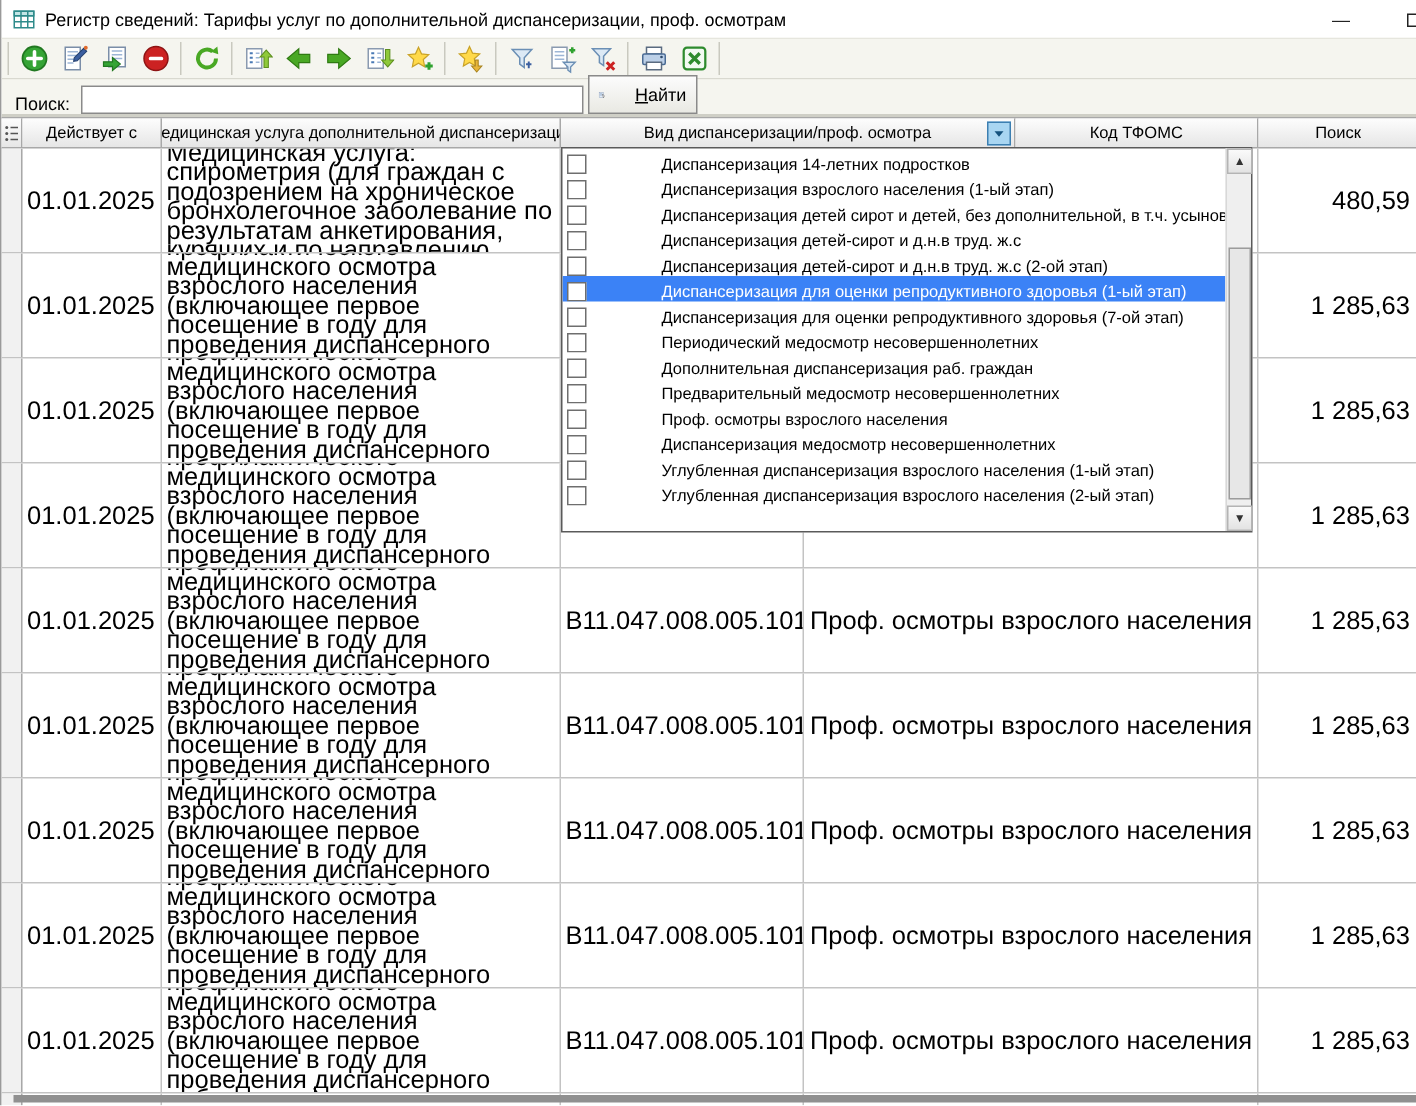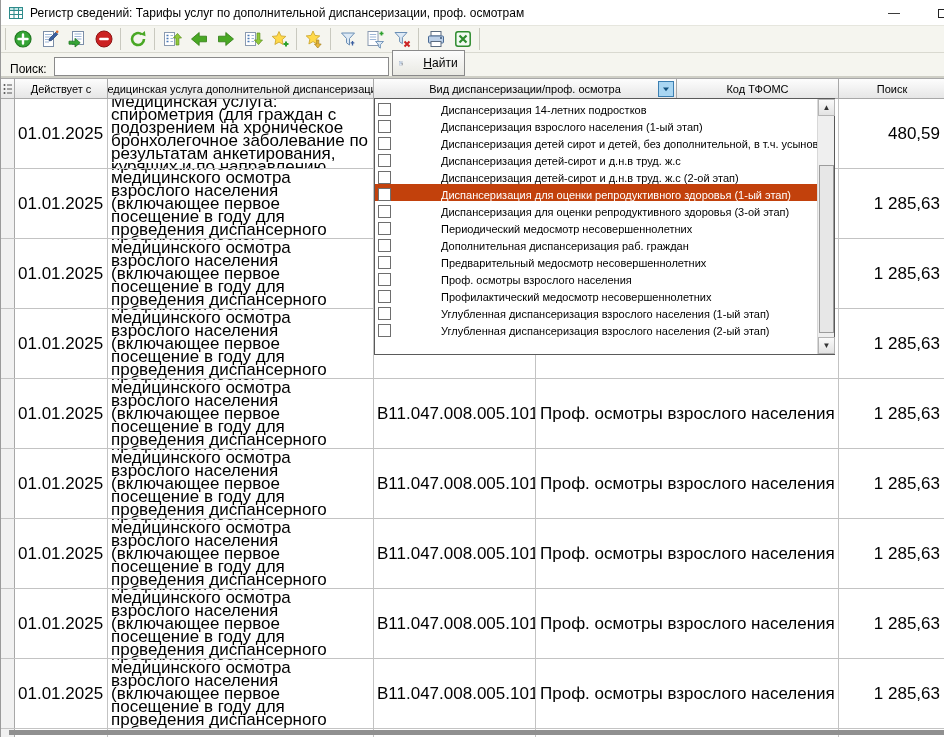--- a/index.html
+++ b/index.html
@@ -47,21 +47,21 @@
   .c-service { width:266px; padding:1px 2px 1px 3px; }
   .c-code { width:162px; padding-left:3px; }
   .c-type { width:303px; padding-left:4px; }
   .c-tariff { width:106px; justify-content:flex-end; padding-right:5px; border-right:0; }
   .hscroll { position:absolute; left:8px; top:730px; width:936px; height:5px; background:#909090; }
   
   .dropdown { position:absolute; left:373px; top:98px; width:461px; height:257px; background:#fff; border:1px solid #5a5a5a; z-index:10; }
   .dd-items { position:absolute; left:0; top:0; width:442px; height:255px; overflow:hidden; }
   .dd-item { height:17px; display:flex; align-items:flex-end; padding-left:3px; font-size:11px; white-space:nowrap; overflow:hidden;gap:44px; }
   .dd-item .chk { width:13px; height:13px; background:#fff; border:1px solid #6e6e6e; margin-right:6px; flex:0 0 auto; }
-  .dd-item.hl { background:#c2410c; color:#fff; }
+  .dd-item.hl { background:#3b82f6; color:#fff; }
   .dd-scroll { position:absolute; right:0; top:0; width:17px; height:255px; background:#efefef; border-left:1px solid #d8d8d8; }
   .dd-arrow { position:absolute; left:0; width:17px; height:17px; background:linear-gradient(#fafafa,#e3e3e3); border:1px solid #b4b4b4; display:flex; align-items:center; justify-content:center; font-size:8px; color:#333; }
   .dd-up { top:0; }
   .dd-down { bottom:0; }
   .dd-thumb { position:absolute; left:1px; top:66px; width:15px; height:168px; background:#e7e7e7; border:1px solid #9c9c9c; }
 </style>
 </head>
 <body>
 
 <div class="window">
@@ -400,41 +400,41 @@
         <div class="dd-item">
           <span class="chk"></span>
           <span>Диспансеризация детей-сирот и д.н.в труд. ж.с (2-ой этап)</span>
         </div>
         <div class="dd-item hl">
           <span class="chk"></span>
           <span>Диспансеризация для оценки репродуктивного здоровья (1-ый этап)</span>
         </div>
         <div class="dd-item">
           <span class="chk"></span>
-          <span>Диспансеризация для оценки репродуктивного здоровья (3-ой этап)</span>
+          <span>Диспансеризация для оценки репродуктивного здоровья (7-ой этап)</span>
         </div>
         <div class="dd-item">
           <span class="chk"></span>
           <span>Периодический медосмотр несовершеннолетних</span>
         </div>
         <div class="dd-item">
           <span class="chk"></span>
           <span>Дополнительная диспансеризация раб. граждан</span>
         </div>
         <div class="dd-item">
           <span class="chk"></span>
           <span>Предварительный медосмотр несовершеннолетних</span>
         </div>
         <div class="dd-item">
           <span class="chk"></span>
           <span>Проф. осмотры взрослого населения</span>
         </div>
         <div class="dd-item">
           <span class="chk"></span>
-          <span>Профилактический медосмотр несовершеннолетних</span>
+          <span>Диспансеризация медосмотр несовершеннолетних</span>
         </div>
         <div class="dd-item">
           <span class="chk"></span>
           <span>Углубленная диспансеризация взрослого населения (1-ый этап)</span>
         </div>
         <div class="dd-item">
           <span class="chk"></span>
           <span>Углубленная диспансеризация взрослого населения (2-ый этап)</span>
         </div>
       </div>

